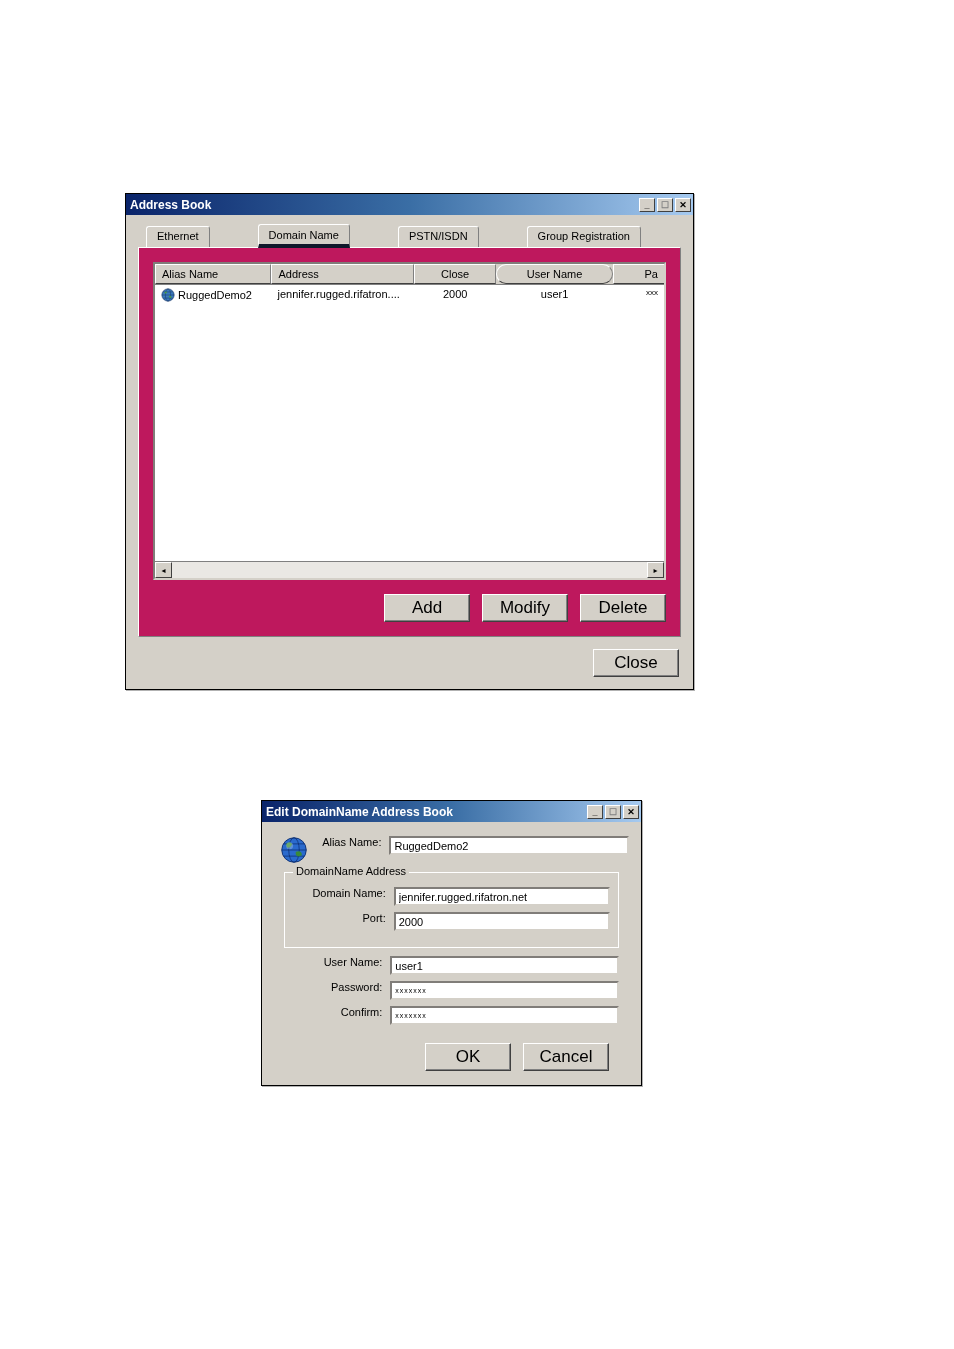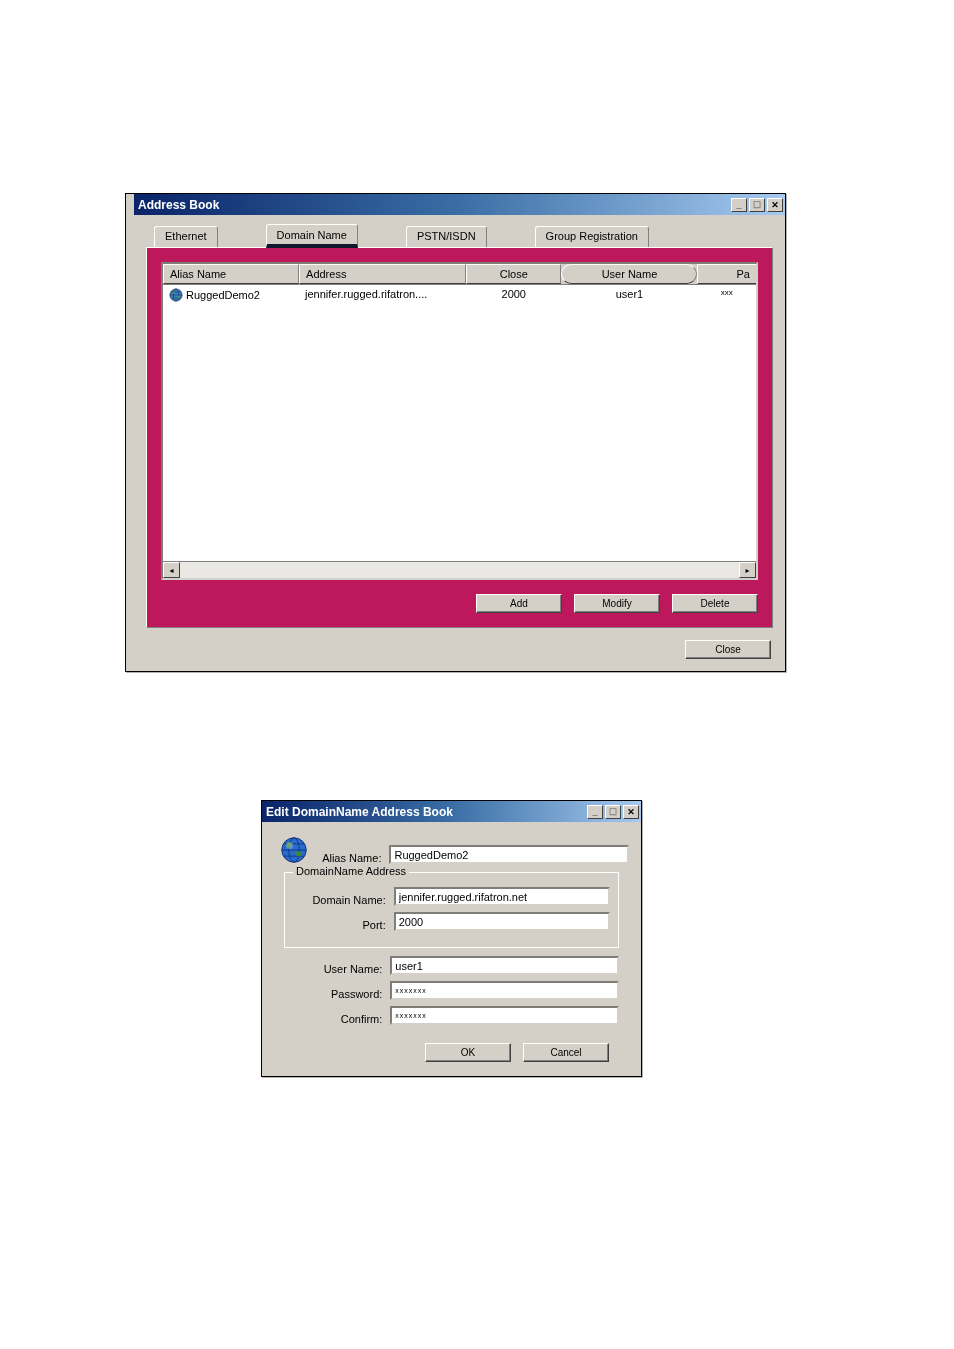--- a/index.html
+++ b/index.html
@@ -108,21 +108,21 @@
   .lv-col.c1 { width: 172px; }
   .lv-col.c2 { width: 98px; text-align: center; }
   .lv-col.c3 { width: 140px; text-align: center; border-radius: 10px; }
   .lv-col.c4 { width: 60px; text-align: right; border-right: none; }
   .lv-row { display: flex; padding: 2px 0; }
   .lv-cell { padding: 1px 6px; font-size: 11px; }
   .lv-cell.c0 { width: 140px; display: flex; align-items: center; gap: 3px; }
   .lv-cell.c1 { width: 172px; }
   .lv-cell.c2 { width: 98px; text-align: center; }
   .lv-cell.c3 { width: 140px; text-align: center; }
-  .lv-cell.c4 { width: 60px; text-align: center; font-size: 8px; }
+  .lv-cell.c4 { width: 60px; text-align: right; font-size: 8px; }
   .globe-icon {
     width: 14px; height: 14px;
     display: inline-block;
   }
   .globe-icon svg { width: 14px; height: 14px; }
   .hscroll {
     position: absolute;
     bottom: 0; left: 0; right: 0;
     height: 17px;
     background: #d4d0c8;
@@ -141,27 +141,27 @@
   .hscroll .track { flex:1; background: repeating-conic-gradient(#d4d0c8 0% 25%, #fff 0% 50%) 50% / 2px 2px; }
   .btn-row { display:flex; justify-content:flex-end; gap:12px; margin-top:14px; }
   .push-btn {
     min-width: 86px;
     padding: 3px 8px;
     background: #d4d0c8;
     border: 1px solid #fff;
     border-right-color: #404040;
     border-bottom-color: #404040;
     box-shadow: inset -1px -1px 0 #808080, inset 1px 1px 0 #d4d0c8;
-    font-size: 10px;
+    font-size: 17px;
     text-align: center;
     cursor: default;
   }
   .close-row { display:flex; justify-content:flex-end; margin-top:12px; padding-right: 2px; }
   
-  .form-row { display:flex; align-items:flex-end; margin: 6px 0; }
+  .form-row { display:flex; align-items:flex-start; margin: 6px 0; }
   .form-row label { width: 115px; text-align:right; padding-right: 8px; }
   .text-input {
     border: 2px inset #d4d0c8;
     background: #fff;
     padding: 1px 3px;
     font-size: 11px;
     height: 19px;
   }
   .fieldset {
     border: 1px groove #fff;
@@ -171,21 +171,21 @@
   }
   .fieldset .legend {
     position: absolute;
     top: -8px; left: 8px;
     background: #d4d0c8;
     padding: 0 3px;
     font-size: 11px;
   }
   .big-globe { width:28px; height:28px; margin: 0 4px 0 6px; }
   .big-globe svg { width:28px; height:28px; }
-  #addressbook-window { left: 125px; top: 193px; width: 661px; padding-left: 8px; }
+  #addressbook-window { left: 125px; top: 193px; width: 569px; }
   #edit-window { left: 261px; top: 800px; width: 381px; }
 </style>
 </head>
 <body>
 
 <div class="window" id="addressbook-window">
   <div class="titlebar">
     <span class="title-text">Address Book</span>
     <div class="win-controls">
       <div class="win-btn">_</div>

